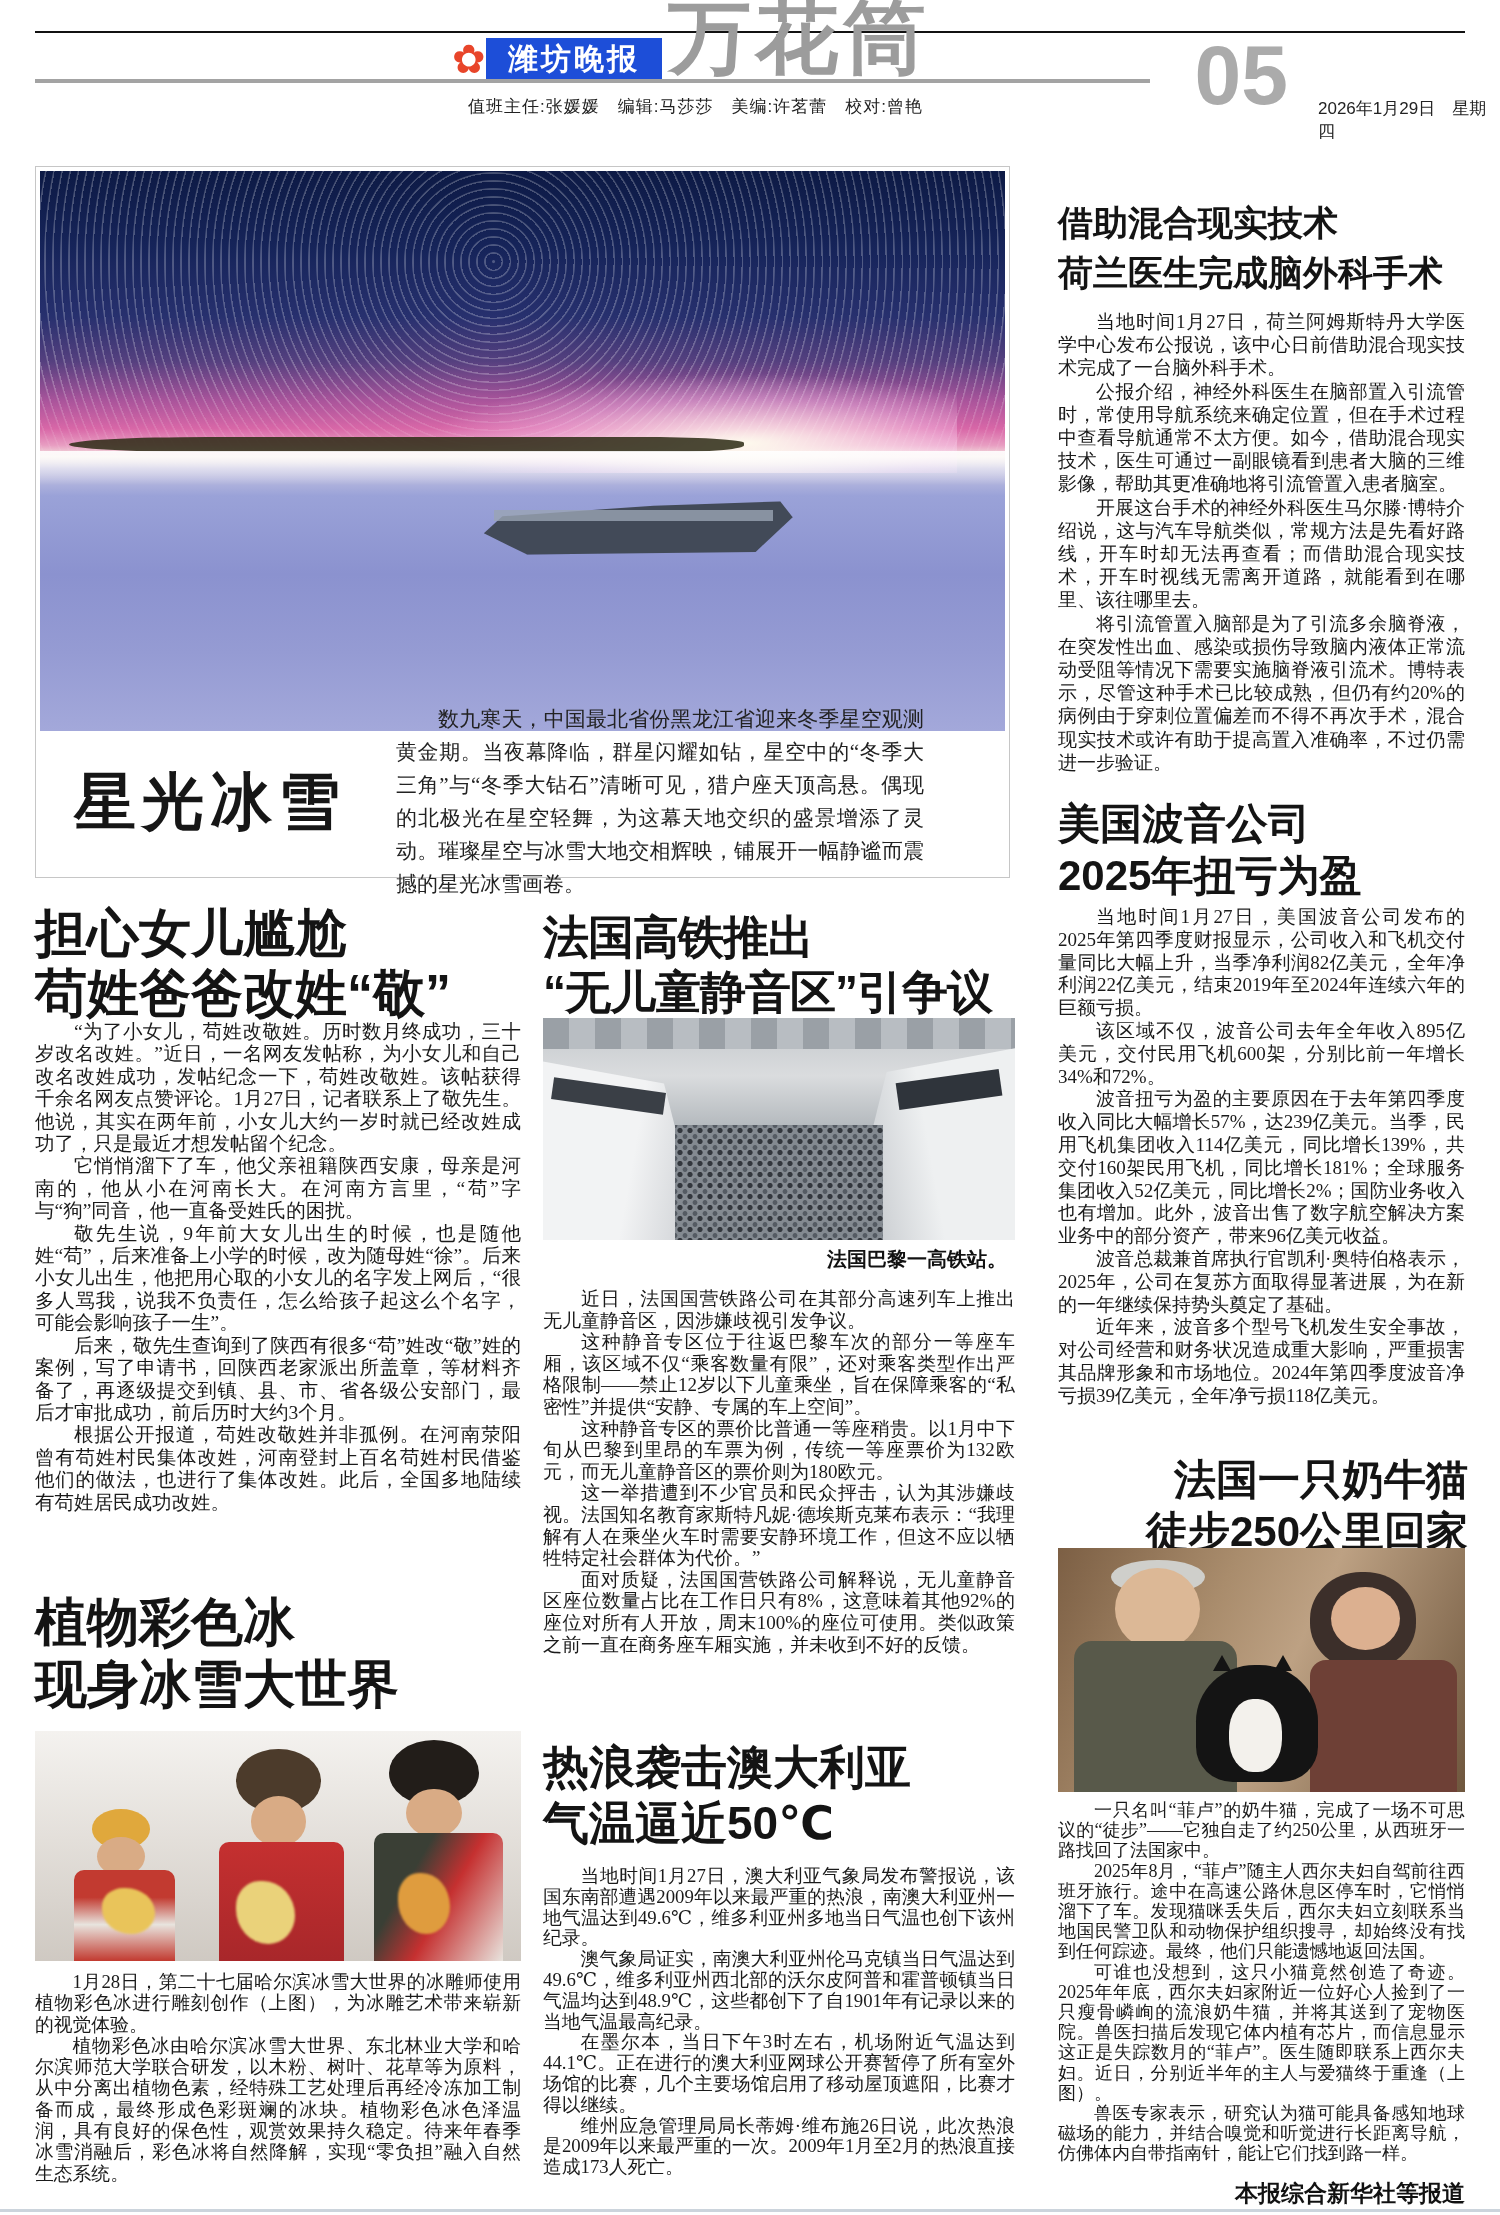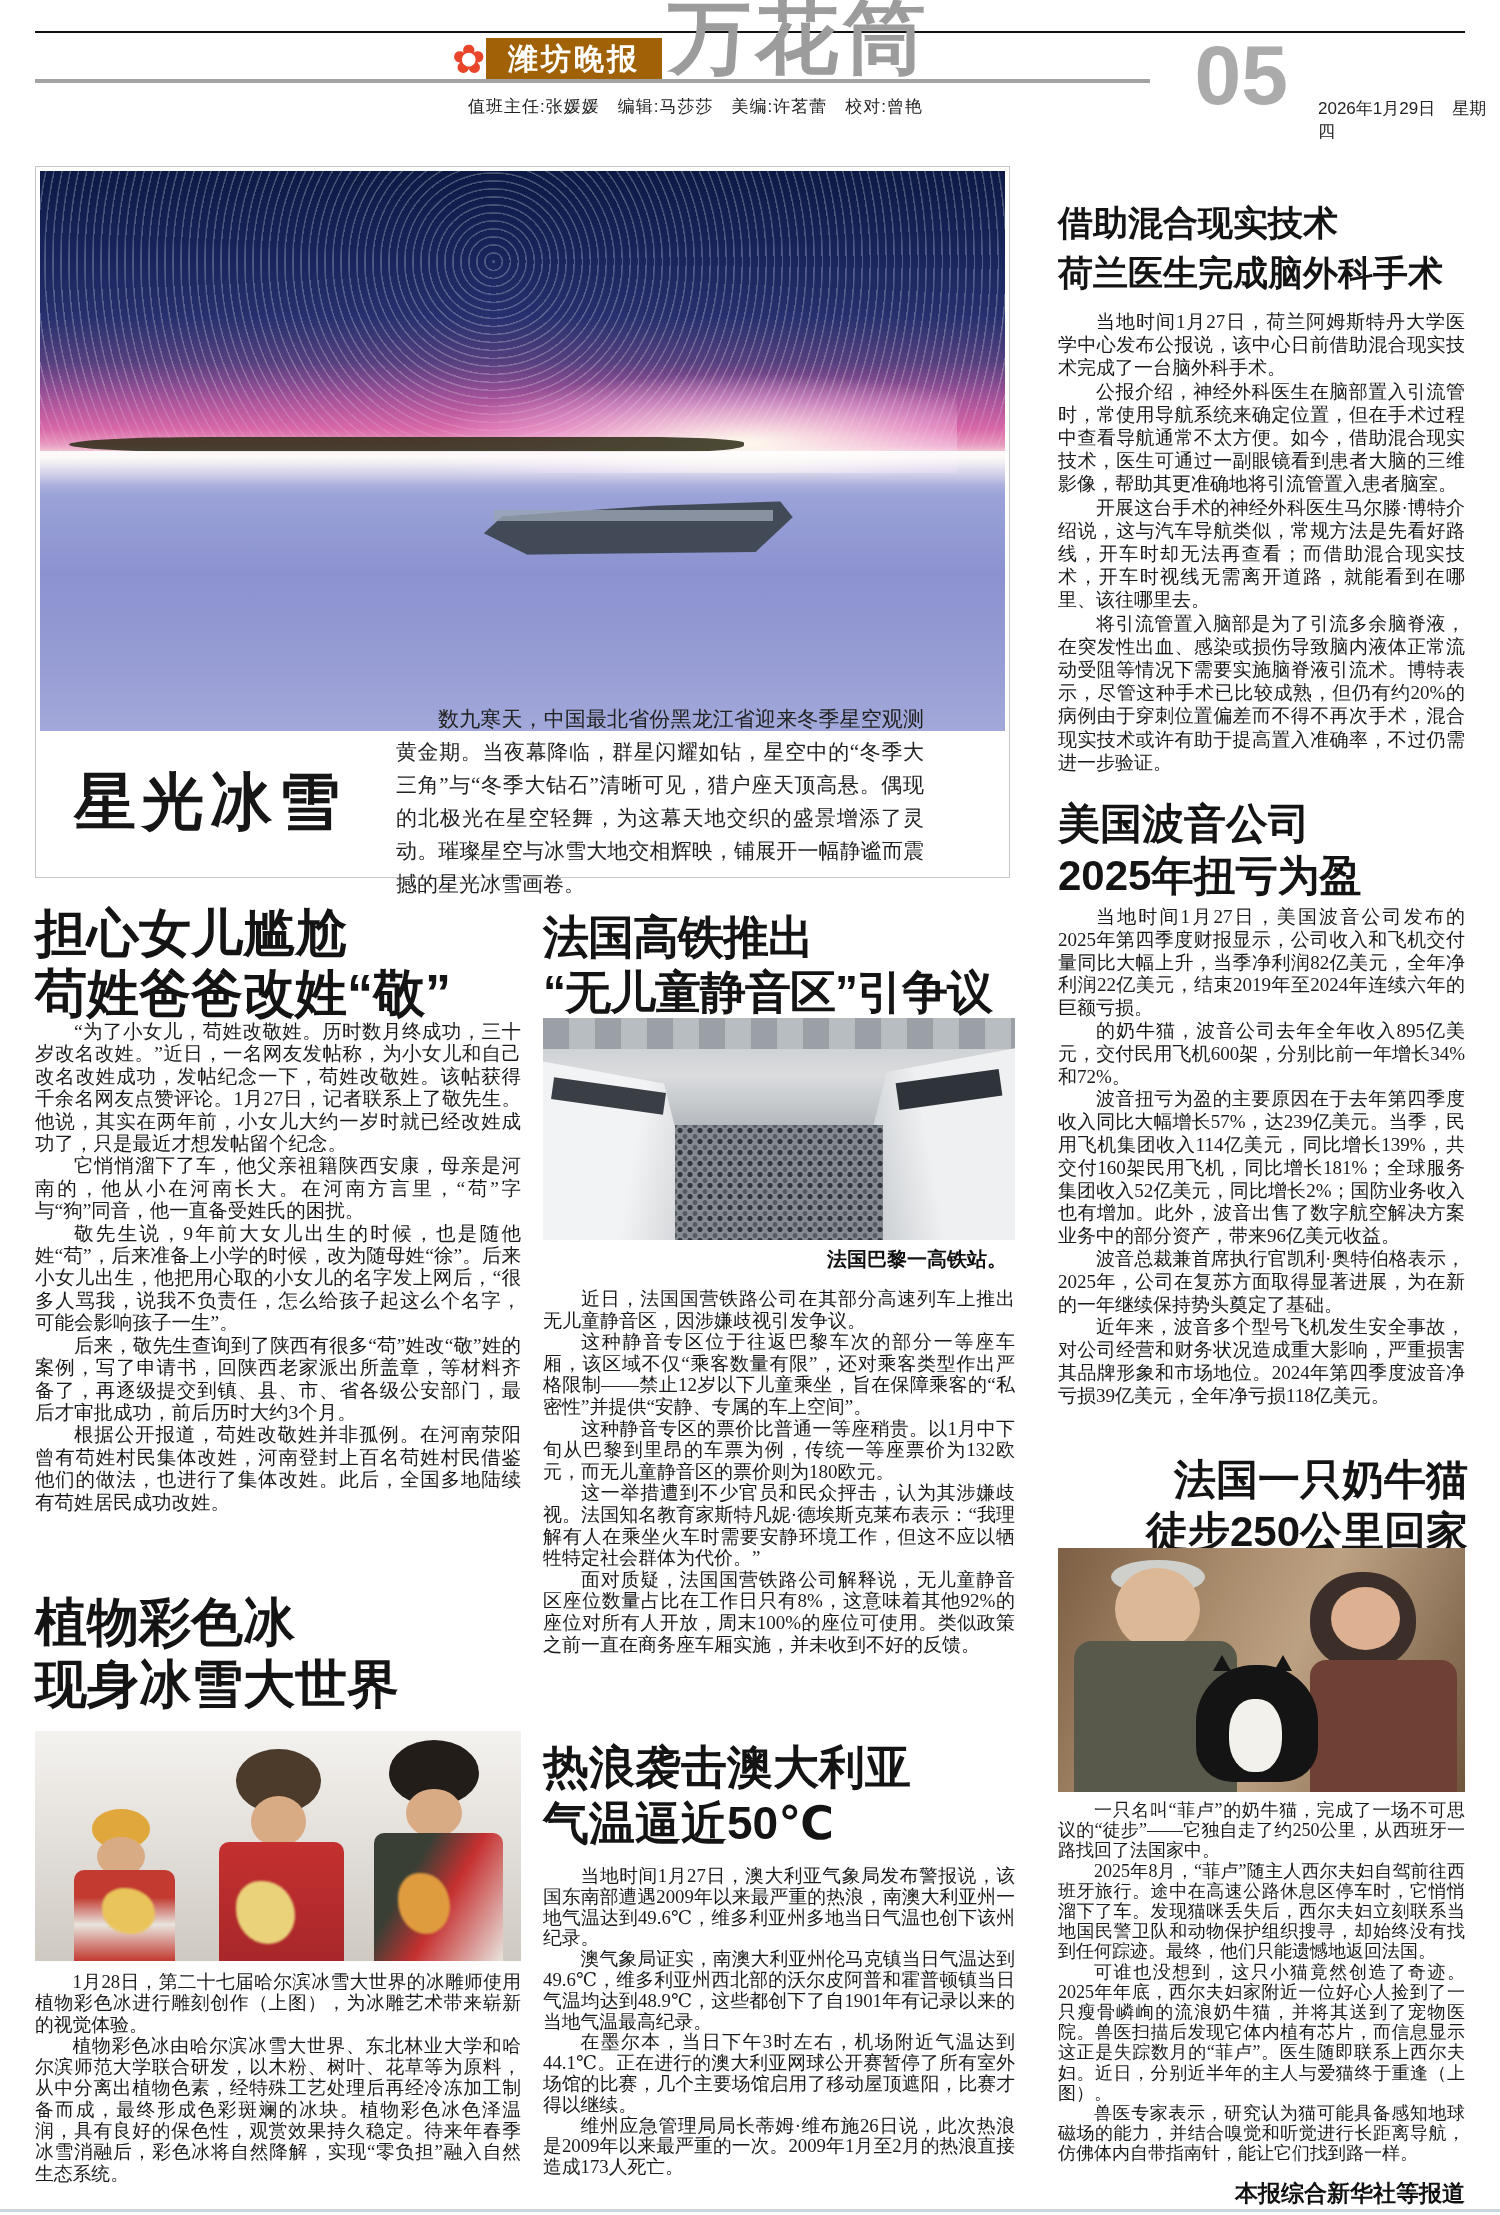--- a/index.html
+++ b/index.html
@@ -4,21 +4,21 @@
 <style>
   html,body{margin:0;padding:0;background:#e9e9e9;}
   .page{position:relative;width:1500px;height:2215px;background:#ffffff;margin:0 auto;
         font-family:"Liberation Serif","DejaVu Serif",serif;color:#1a1a1a;overflow:hidden;}
   .abs{position:absolute;}
   
   .rule-top{left:35px;top:31px;width:1430px;height:2px;background:#111;}
   .rule-gray{left:35px;top:79px;width:1115px;height:4px;background:#a3a3a3;}
   .logo-mark{left:452px;top:38px;width:30px;height:42px;color:#e8452a;font-size:40px;line-height:42px;
              font-family:"DejaVu Sans",sans-serif;font-weight:bold;}
-  .logo-badge{left:486px;top:38px;width:176px;height:42px;background:#a16207;color:#fff;
+  .logo-badge{left:486px;top:38px;width:176px;height:42px;background:#1d4ed8;color:#fff;
               font-family:"Liberation Sans","DejaVu Sans",sans-serif;font-weight:900;font-size:30px;
               line-height:42px;text-align:center;letter-spacing:3px;}
   .section-title{left:668px;top:-8px;width:460px;height:92px;color:#9c9c9c;
                  font-family:"Liberation Sans","DejaVu Sans",sans-serif;font-weight:900;
                  font-size:80px;line-height:92px;letter-spacing:4px;transform:scaleX(1.04);transform-origin:left;}
   .credits{left:468px;top:95px;width:620px;font-family:"Liberation Sans","DejaVu Sans",sans-serif;
            font-size:17px;color:#222;letter-spacing:1px;}
   .page-num{left:1158px;top:30px;width:130px;color:#ababab;
             font-family:"Liberation Sans","DejaVu Sans",sans-serif;font-weight:900;font-size:84px;line-height:90px;text-align:right;}
   .pub-date{left:1282px;top:97px;width:185px;font-size:17px;color:#222;
@@ -222,21 +222,21 @@
     <p>开展这台手术的神经外科医生马尔滕·博特介绍说，这与汽车导航类似，常规方法是先看好路线，开车时却无法再查看；而借助混合现实技术，开车时视线无需离开道路，就能看到在哪里、该往哪里去。</p>
     <p>将引流管置入脑部是为了引流多余脑脊液，在突发性出血、感染或损伤导致脑内液体正常流动受阻等情况下需要实施脑脊液引流术。博特表示，尽管这种手术已比较成熟，但仍有约20%的病例由于穿刺位置偏差而不得不再次手术，混合现实技术或许有助于提高置入准确率，不过仍需进一步验证。</p>
   </div>
 
   <div class="abs art-title rt-title2">
     <div>美国波音公司</div>
     <div>2025年扭亏为盈</div>
   </div>
   <div class="abs body-text rt-body2">
     <p>当地时间1月27日，美国波音公司发布的2025年第四季度财报显示，公司收入和飞机交付量同比大幅上升，当季净利润82亿美元，全年净利润22亿美元，结束2019年至2024年连续六年的巨额亏损。</p>
-    <p>的奶牛猫，波音公司去年全年收入895亿美元，交付民用飞机600架，分别比前一年增长34%和72%。</p>
+    <p>该区域不仅，波音公司去年全年收入895亿美元，交付民用飞机600架，分别比前一年增长34%和72%。</p>
     <p>波音扭亏为盈的主要原因在于去年第四季度收入同比大幅增长57%，达239亿美元。当季，民用飞机集团收入114亿美元，同比增长139%，共交付160架民用飞机，同比增长181%；全球服务集团收入52亿美元，同比增长2%；国防业务收入也有增加。此外，波音出售了数字航空解决方案业务中的部分资产，带来96亿美元收益。</p>
     <p>波音总裁兼首席执行官凯利·奥特伯格表示，2025年，公司在复苏方面取得显著进展，为在新的一年继续保持势头奠定了基础。</p>
     <p>近年来，波音多个型号飞机发生安全事故，对公司经营和财务状况造成重大影响，严重损害其品牌形象和市场地位。2024年第四季度波音净亏损39亿美元，全年净亏损118亿美元。</p>
   </div>
 
   <div class="abs art-title rt-title3">
     <div>法国一只奶牛猫</div>
     <div>徒步250公里回家</div>
   </div>
   <div class="abs photo-cat">

